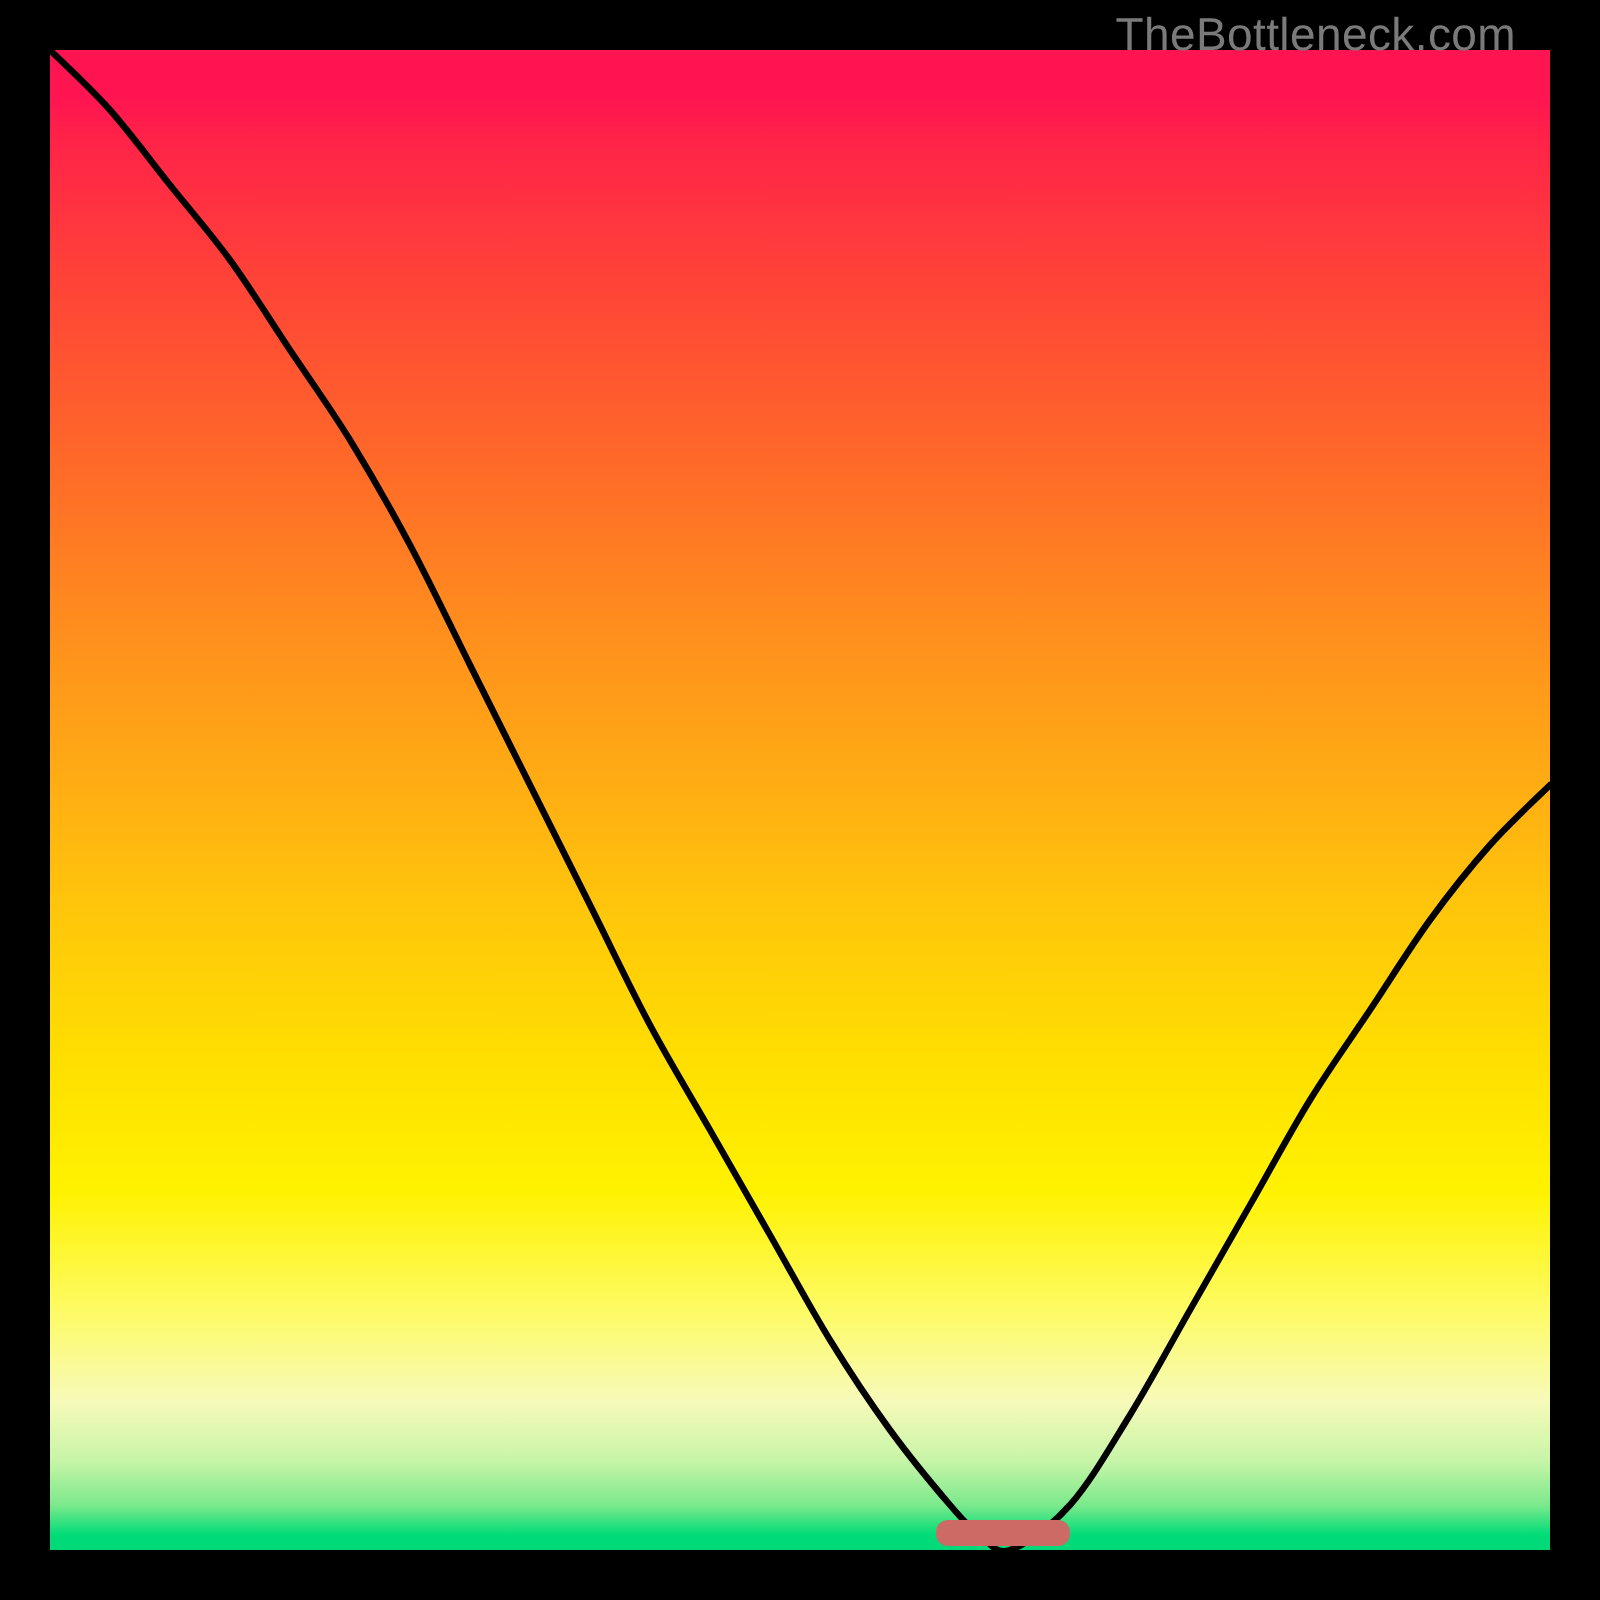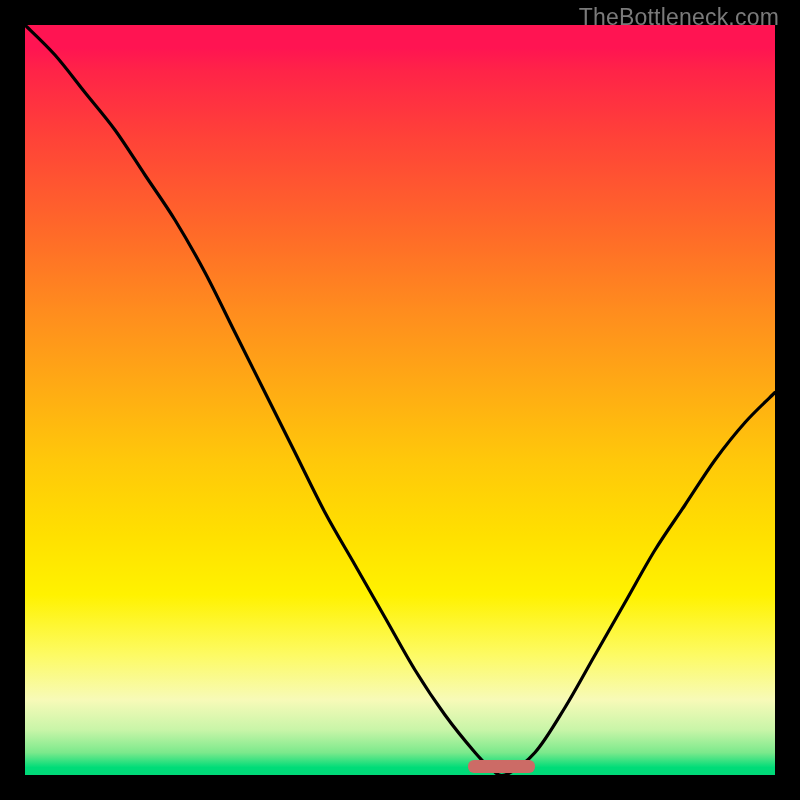--- a/index.html
+++ b/index.html
@@ -51,21 +51,21 @@
   }
   .marker {
     position: absolute;
     height: 13px;
     background: #cc6b66;
     border-radius: 6px;
   }
   .watermark {
     position: absolute;
     top: 4px;
-    right: 21px;
+    right: 42px;
     font-family: Arial, Helvetica, sans-serif;
     font-size: 23px;
     font-weight: 500;
     color: #7a7a7a;
     letter-spacing: 0.2px;
   }
 </style>
 </head>
 <body>
 

